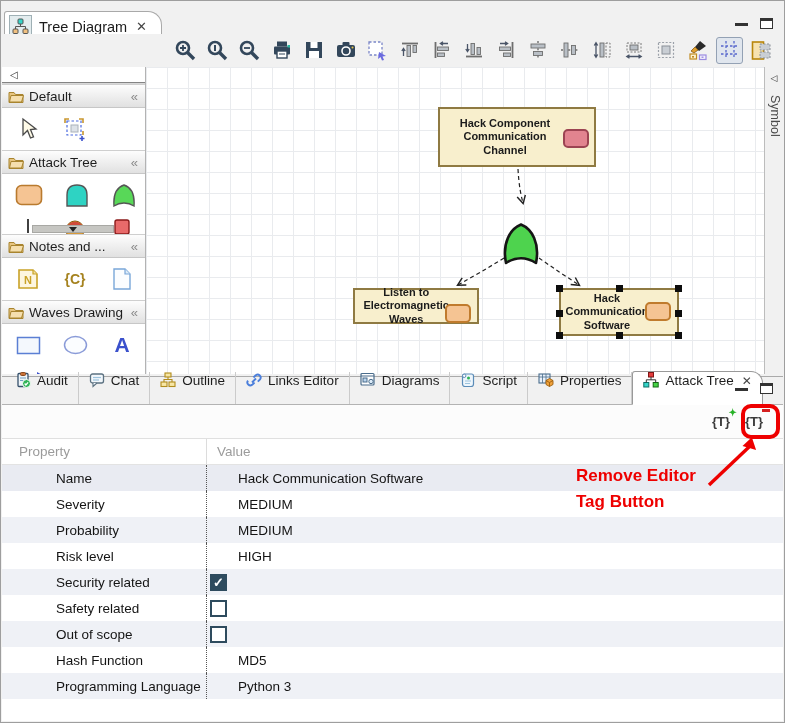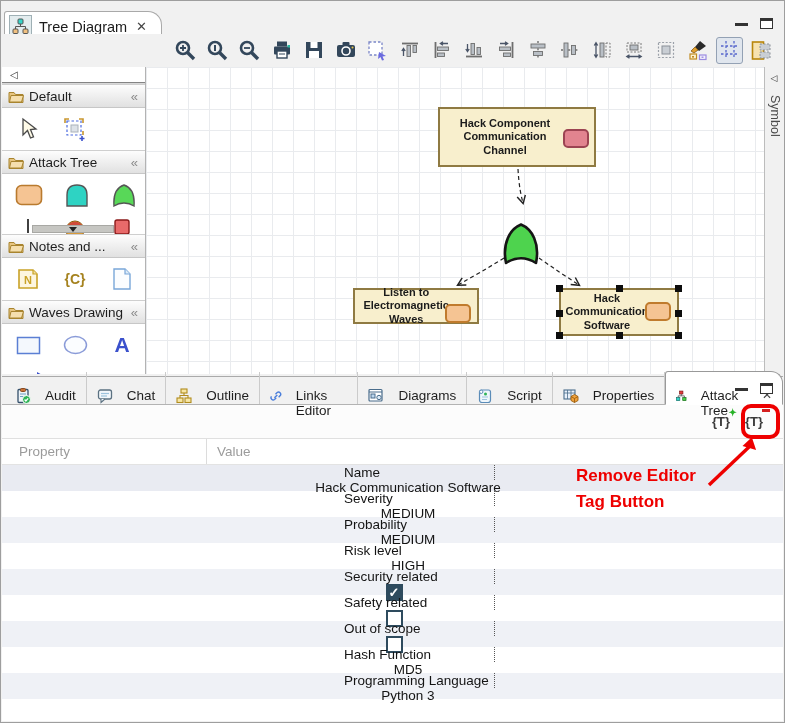--- a/index.html
+++ b/index.html
@@ -51,35 +51,35 @@
   .handle { position:absolute; width:7px; height:7px; background:#0d0d0d; }
 
   
   .symbolstrip { position:absolute; right:1px; top:66px; width:19px; height:307px; background:#f1f1f1; border-left:1px solid #bcbcbc; }
   .symbolstrip .collapse { display:block; text-align:center; font-size:9px; color:#333; padding-top:6px; }
   .symbolstrip .vlabel { writing-mode:vertical-rl; font-size:12.5px; color:#4a4a4a; margin-top:12px; margin-left:3px; }
 
   
   .bpanel { position:absolute; left:1px; right:1px; top:375px; bottom:1px; background:#fff; border-top:1px solid #aaa; }
   .btabbar { height:28px; background:#f1f1f1; border-bottom:1px solid #b3b3b3; display:flex; align-items:flex-end; padding-left:3px; position:relative; }
-  .btab { height:26px; display:flex; align-items:flex-start; gap:14px; padding:16px 10px; border-right:1px solid #cbcbcb; font-size:13.5px; color:#1e1e1e; }
+  .btab { height:26px; display:flex; align-items:flex-end; gap:6px; padding:16px 10px; border-right:1px solid #cbcbcb; font-size:13.5px; color:#1e1e1e; }
   .btab.active { height:28px; background:#fff; border:1px solid #999; border-bottom:1px solid #fff; border-radius:3px 12px 0 0; margin-bottom:-1px; }
   .btab .close { font-size:12px; color:#444; margin-left:2px; }
   .bwinbtns { position:absolute; right:10px; top:6px; display:flex; gap:12px; align-items:center; }
 
   .tagbar { height:34px; display:flex; justify-content:flex-end; align-items:center; gap:9px; padding-right:17px; background:#fcfcfc; border-bottom:1px solid #e0e0e0; }
   .tagbtn { position:relative; font-size:13px; font-weight:bold; color:#3a3a3a; padding:3px 3px; }
   .tagbtn .deco-add { position:absolute; top:-4px; right:-4px; color:#26b226; font-size:10px; font-weight:bold; }
   .tagbtn .deco-rem { position:absolute; top:-2px; right:-4px; width:8px; height:3px; background:#d42020; }
 
   .ptable { position:absolute; left:0; right:0; top:62px; bottom:0; background:#fff; font-size:13.5px; color:#141414; }
   .phead { display:flex; height:26px; align-items:center; color:#9b9b9b; border-bottom:1px solid #e3e3e3; }
   .phead .pcol { width:205px; padding-left:17px; border-right:1px solid #dcdcdc; height:100%; display:flex; align-items:center; }
   .phead .vcol { flex:1; padding-left:10px; }
-  .prow { display:flex; height:26px; align-items:center;flex-direction:column; }
+  .prow { display:flex; height:26px; align-items:center; }
   .prow.odd { background:#eff1f6; }
   .prow.sel { background:#e9ebf2; }
   .pcell { width:205px; padding-left:54px; height:100%; display:flex; align-items:center; border-right:1px dotted #555; }
   .vcell { flex:1; padding-left:31px; height:100%; display:flex; align-items:center; }
   .vcell.cbcell { padding-left:3px; }
   .cb { width:17px; height:17px; border:2px solid #2e4b5e; background:#fff; display:flex; align-items:center; justify-content:center; }
   .cb.checked { background:#2e4b5e; }
   .cb.checked::after { content:"✓"; color:#fff; font-size:13px; font-weight:bold; line-height:1; }
 
   

